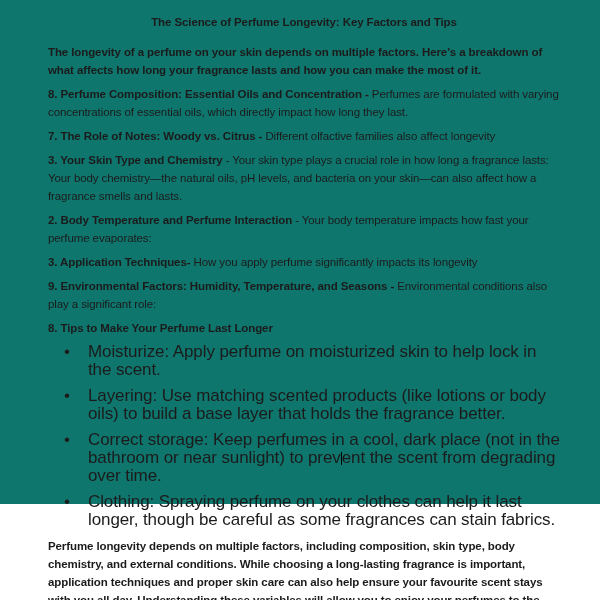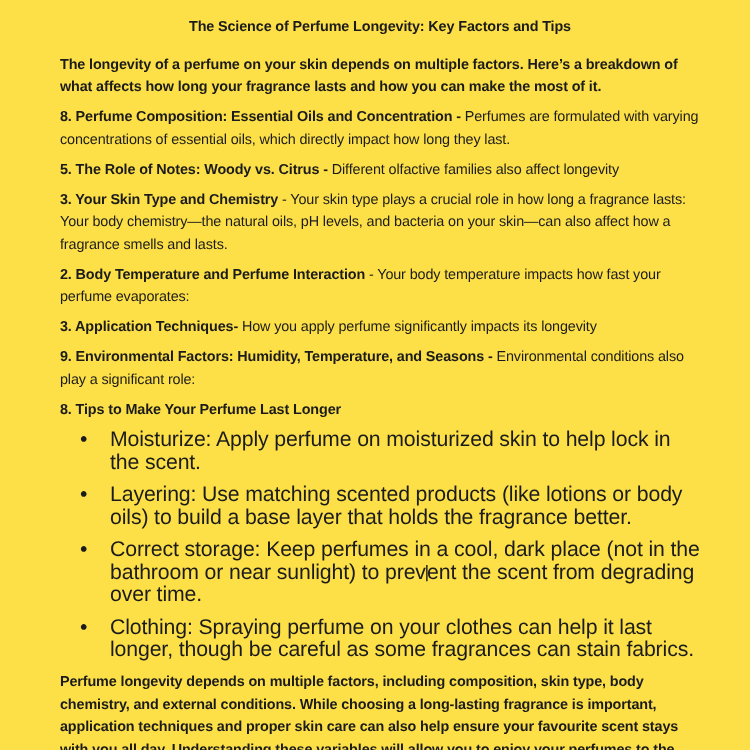--- a/index.html
+++ b/index.html
@@ -10,23 +10,23 @@
   body {
     width: 600px;
     height: 600px;
     overflow: hidden;
     font-family: "Liberation Sans", sans-serif;
     color: #1b1b1b;
   }
   .page {
     box-sizing: border-box;
     width: 600px;
-    height: 600px;
+    height: 504px;
     padding: 13px 40px 10px 48px;
-    background: #fde047;
+    background: #0f766e;
   }
   .title {
     font-size: 11.5px;
     font-weight: 700;
     text-align: center;
     line-height: 18px;
     letter-spacing: -0.1px;
     margin: 0 0 12px 0;
   }
   .para {
@@ -72,21 +72,21 @@
 
   <h1 class="title">The Science of Perfume Longevity: Key Factors and Tips</h1>
 
   <p class="para bold">The longevity of a perfume on your skin depends on multiple factors. Here’s a breakdown of what affects how long your fragrance lasts and how you can make the most of it.</p>
 
   <p class="para">
     <strong>8. Perfume Composition: Essential Oils and Concentration - </strong><span>Perfumes are formulated with varying concentrations of essential oils, which directly impact how long they last.</span>
   </p>
 
   <p class="para">
-    <strong>5. The Role of Notes: Woody vs. Citrus - </strong><span>Different olfactive families also affect longevity</span>
+    <strong>7. The Role of Notes: Woody vs. Citrus - </strong><span>Different olfactive families also affect longevity</span>
   </p>
 
   <p class="para">
     <strong>3. Your Skin Type and Chemistry</strong><span> - Your skin type plays a crucial role in how long a fragrance lasts: Your body chemistry—the natural oils, pH levels, and bacteria on your skin—can also affect how a fragrance smells and lasts.</span>
   </p>
 
   <p class="para">
     <strong>2. Body Temperature and Perfume Interaction</strong><span> - Your body temperature impacts how fast your perfume evaporates:</span>
   </p>
 

